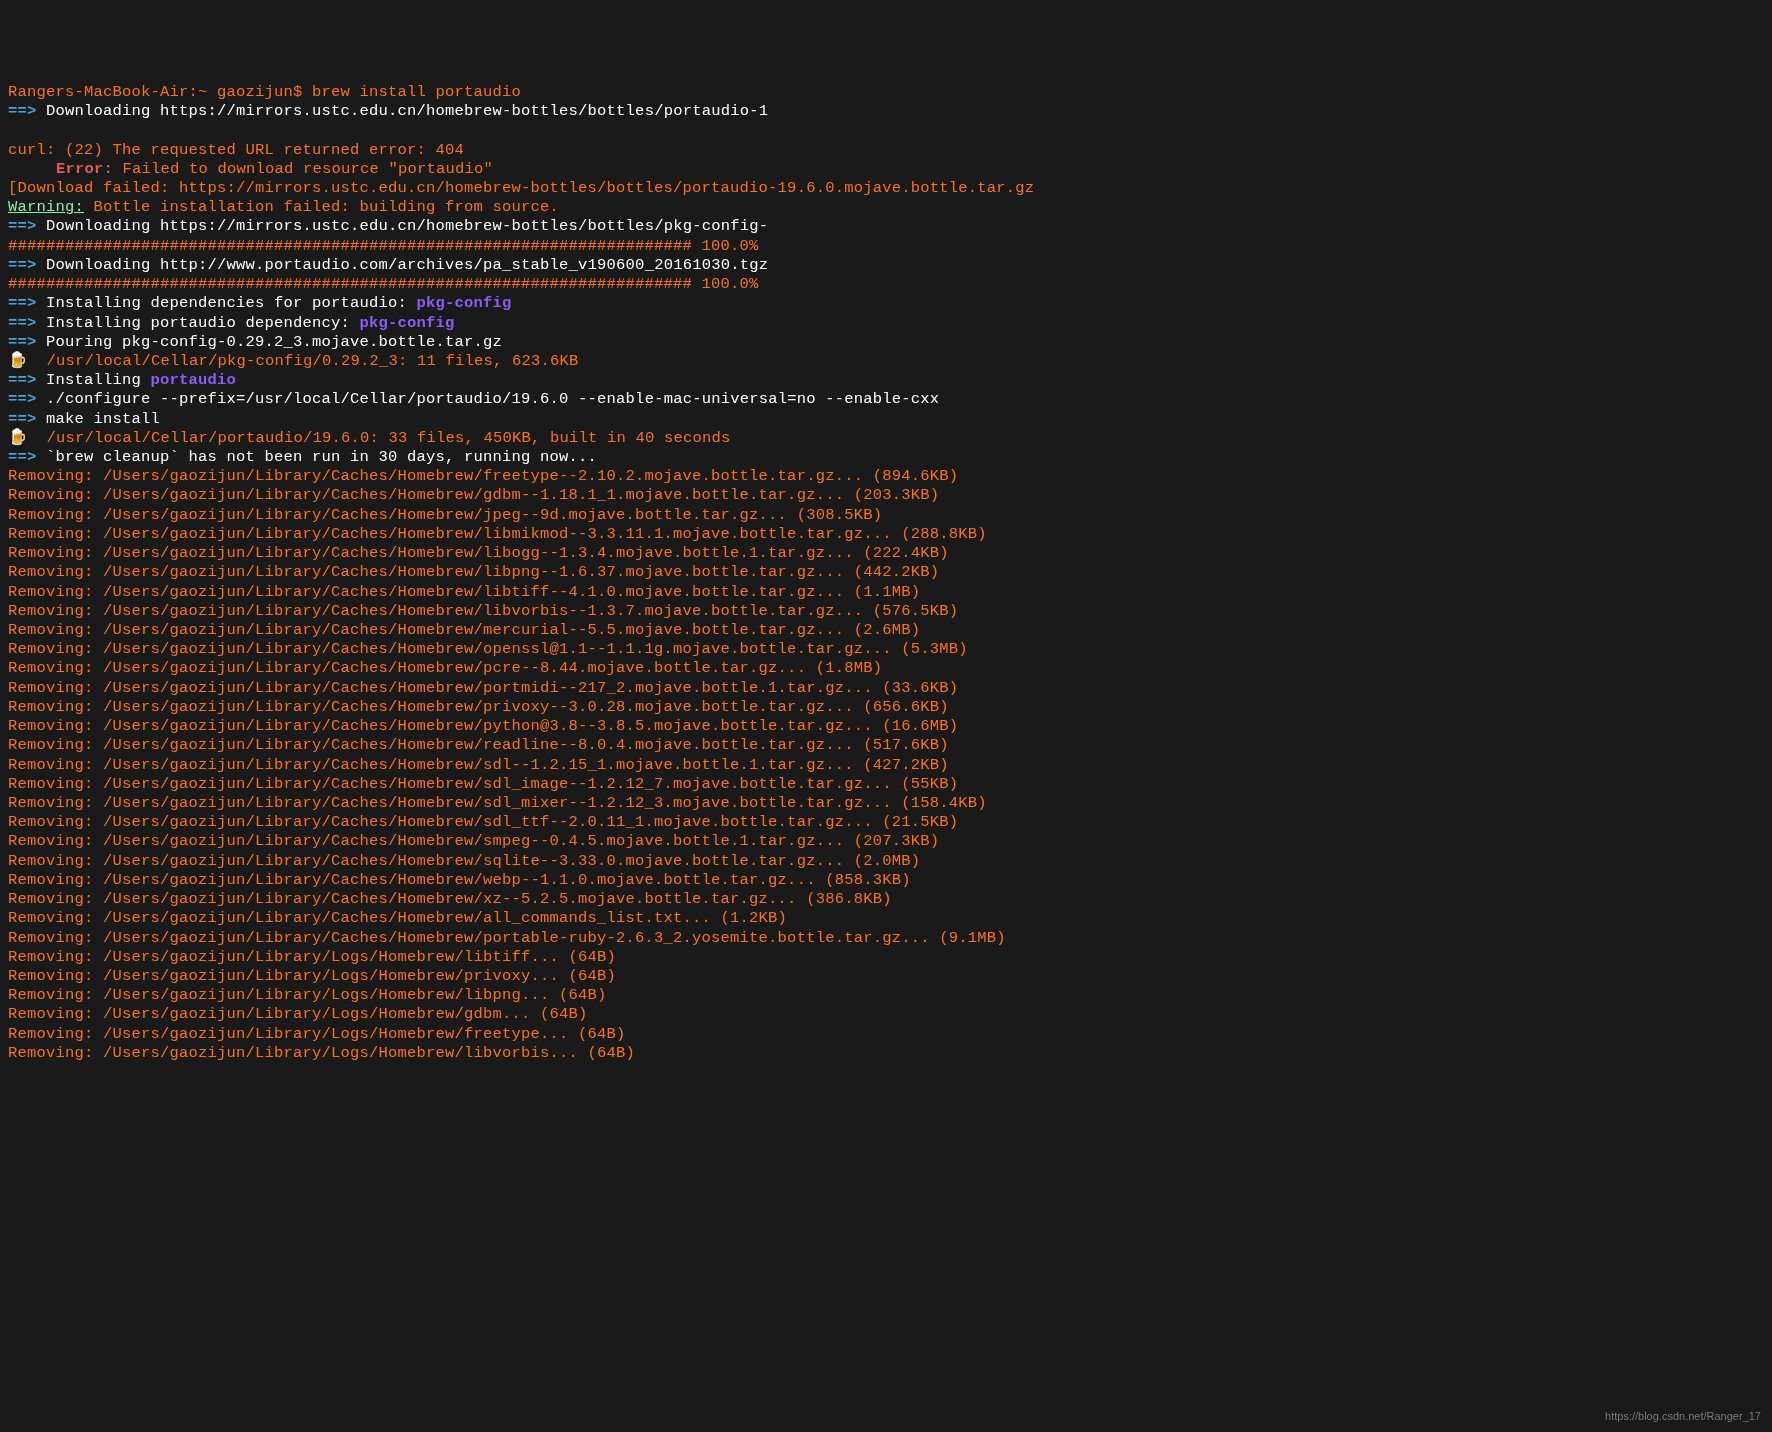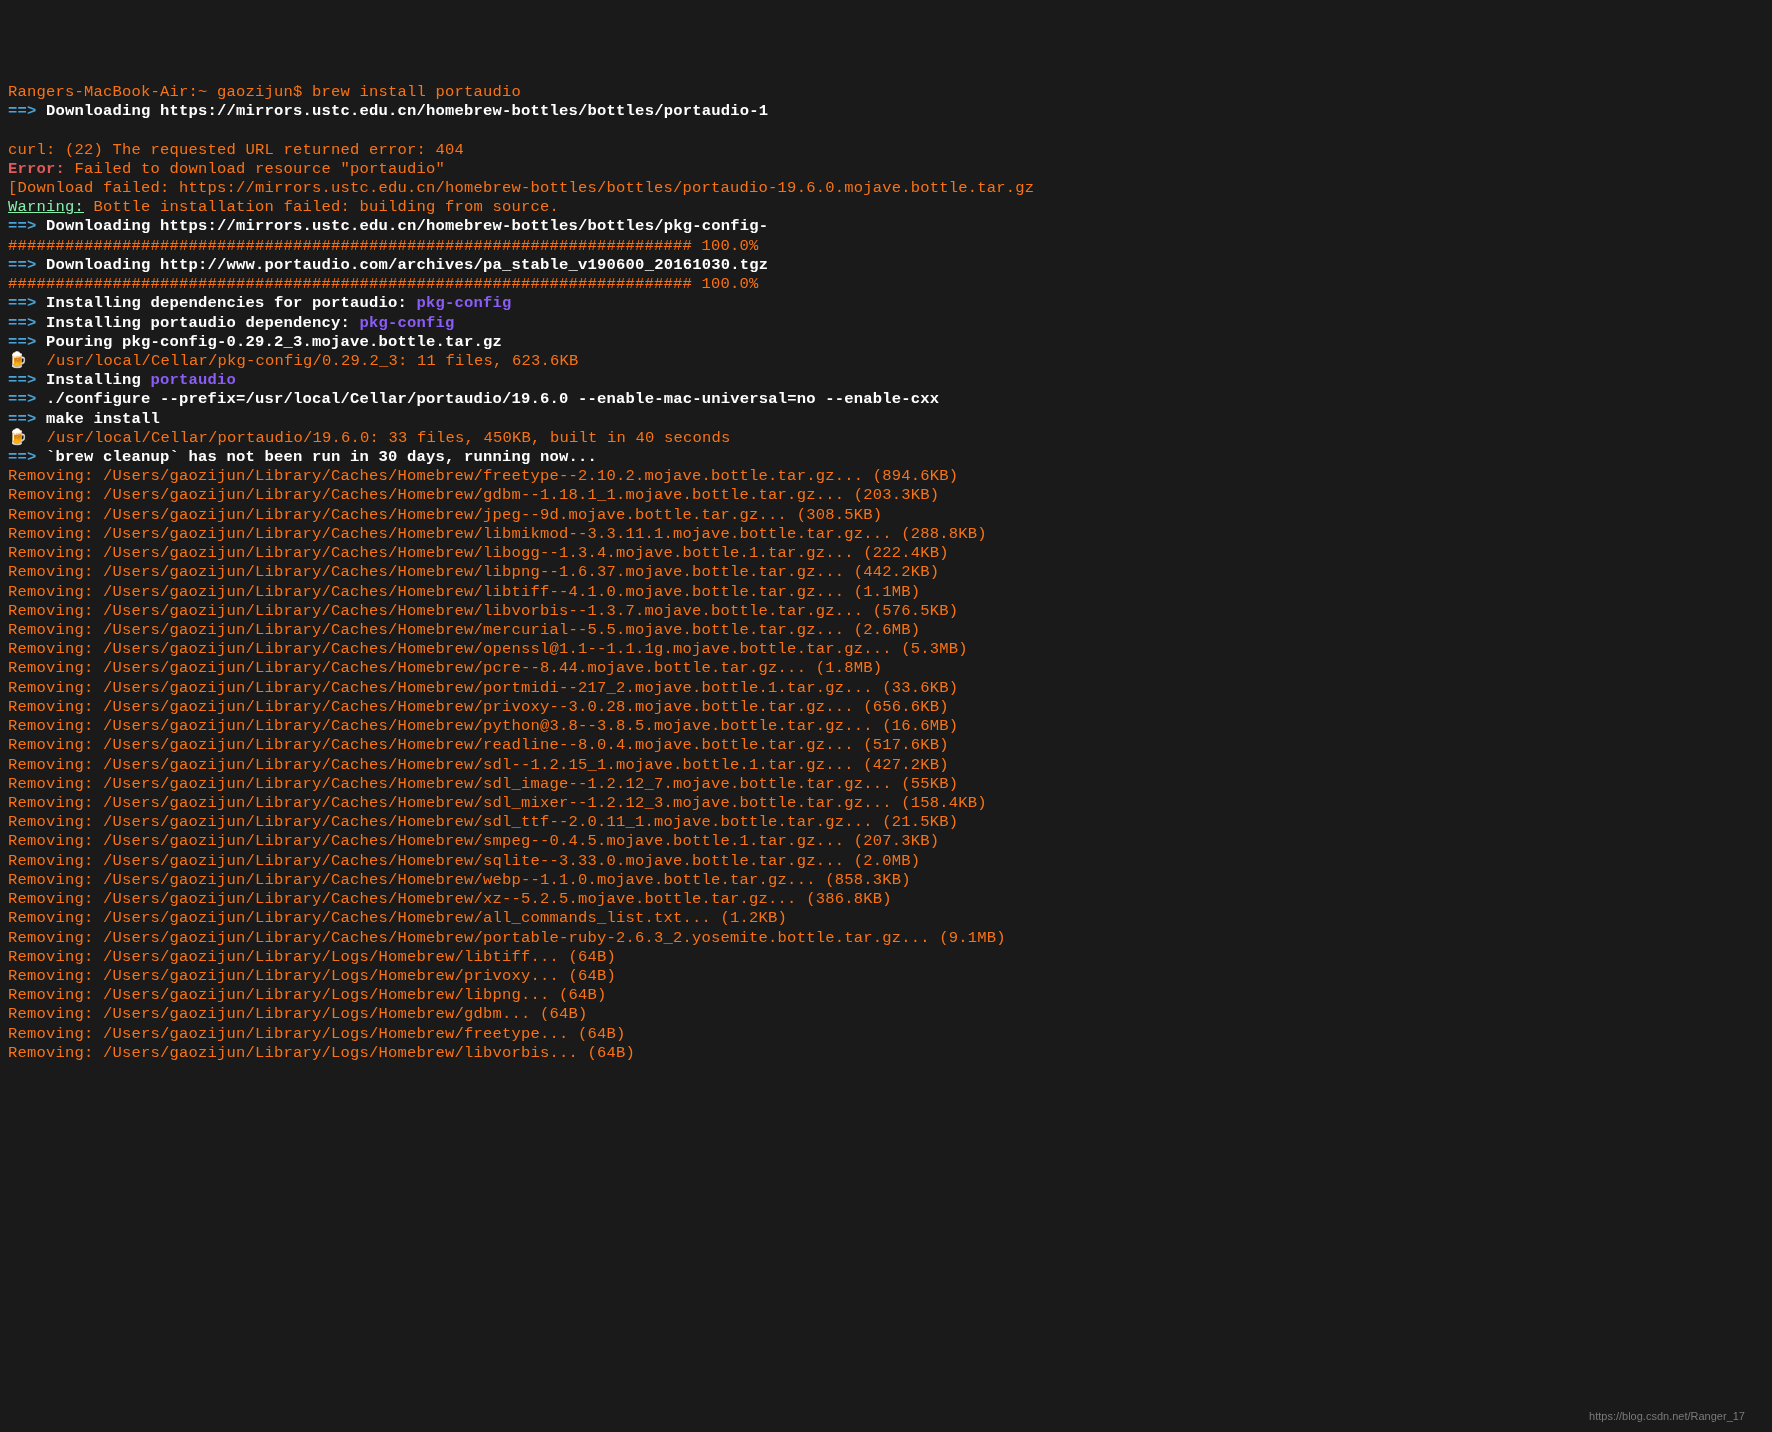--- a/index.html
+++ b/index.html
@@ -12,30 +12,30 @@
       padding: 6px 8px;
       white-space: pre;
       overflow-x: auto;
       width: 1772px;
       min-height: 1432px;
       letter-spacing: 0.2px;
       font-weight: 500;
     }
     .line { display: block; }
     .arrow { color: #4aa3d9; font-weight: bold; }
-    .bold { color: #ffffff; font-weight: bold; }
-    .error { color: #e05a5a; font-weight: bold; }
+    .bold { color: #ffffff; font-weight: normal; }
+    .error { color: #e05a5a; font-weight: bold; margin-left: 48px; }
     .warning { color: #86efac; text-decoration: underline; }
     .green { color: #8b5cf6; font-weight: bold; }
     .beer { }
     .normal { color: #f97316; }
     .watermark {
       position: fixed;
       bottom: 8px;
-      right: 27px;
+      right: 11px;
       font-size: 11px;
       color: #7a7a7a;
       font-family: Arial, sans-serif;
       white-space: nowrap;
       letter-spacing: 0;
     }
   </style>
 </head>
 <body>
 

